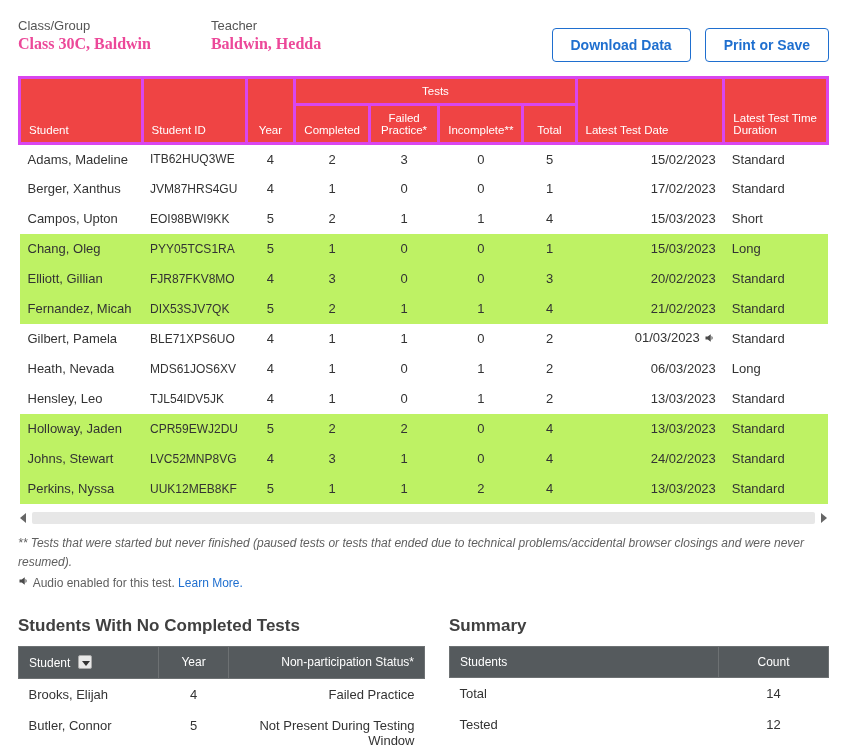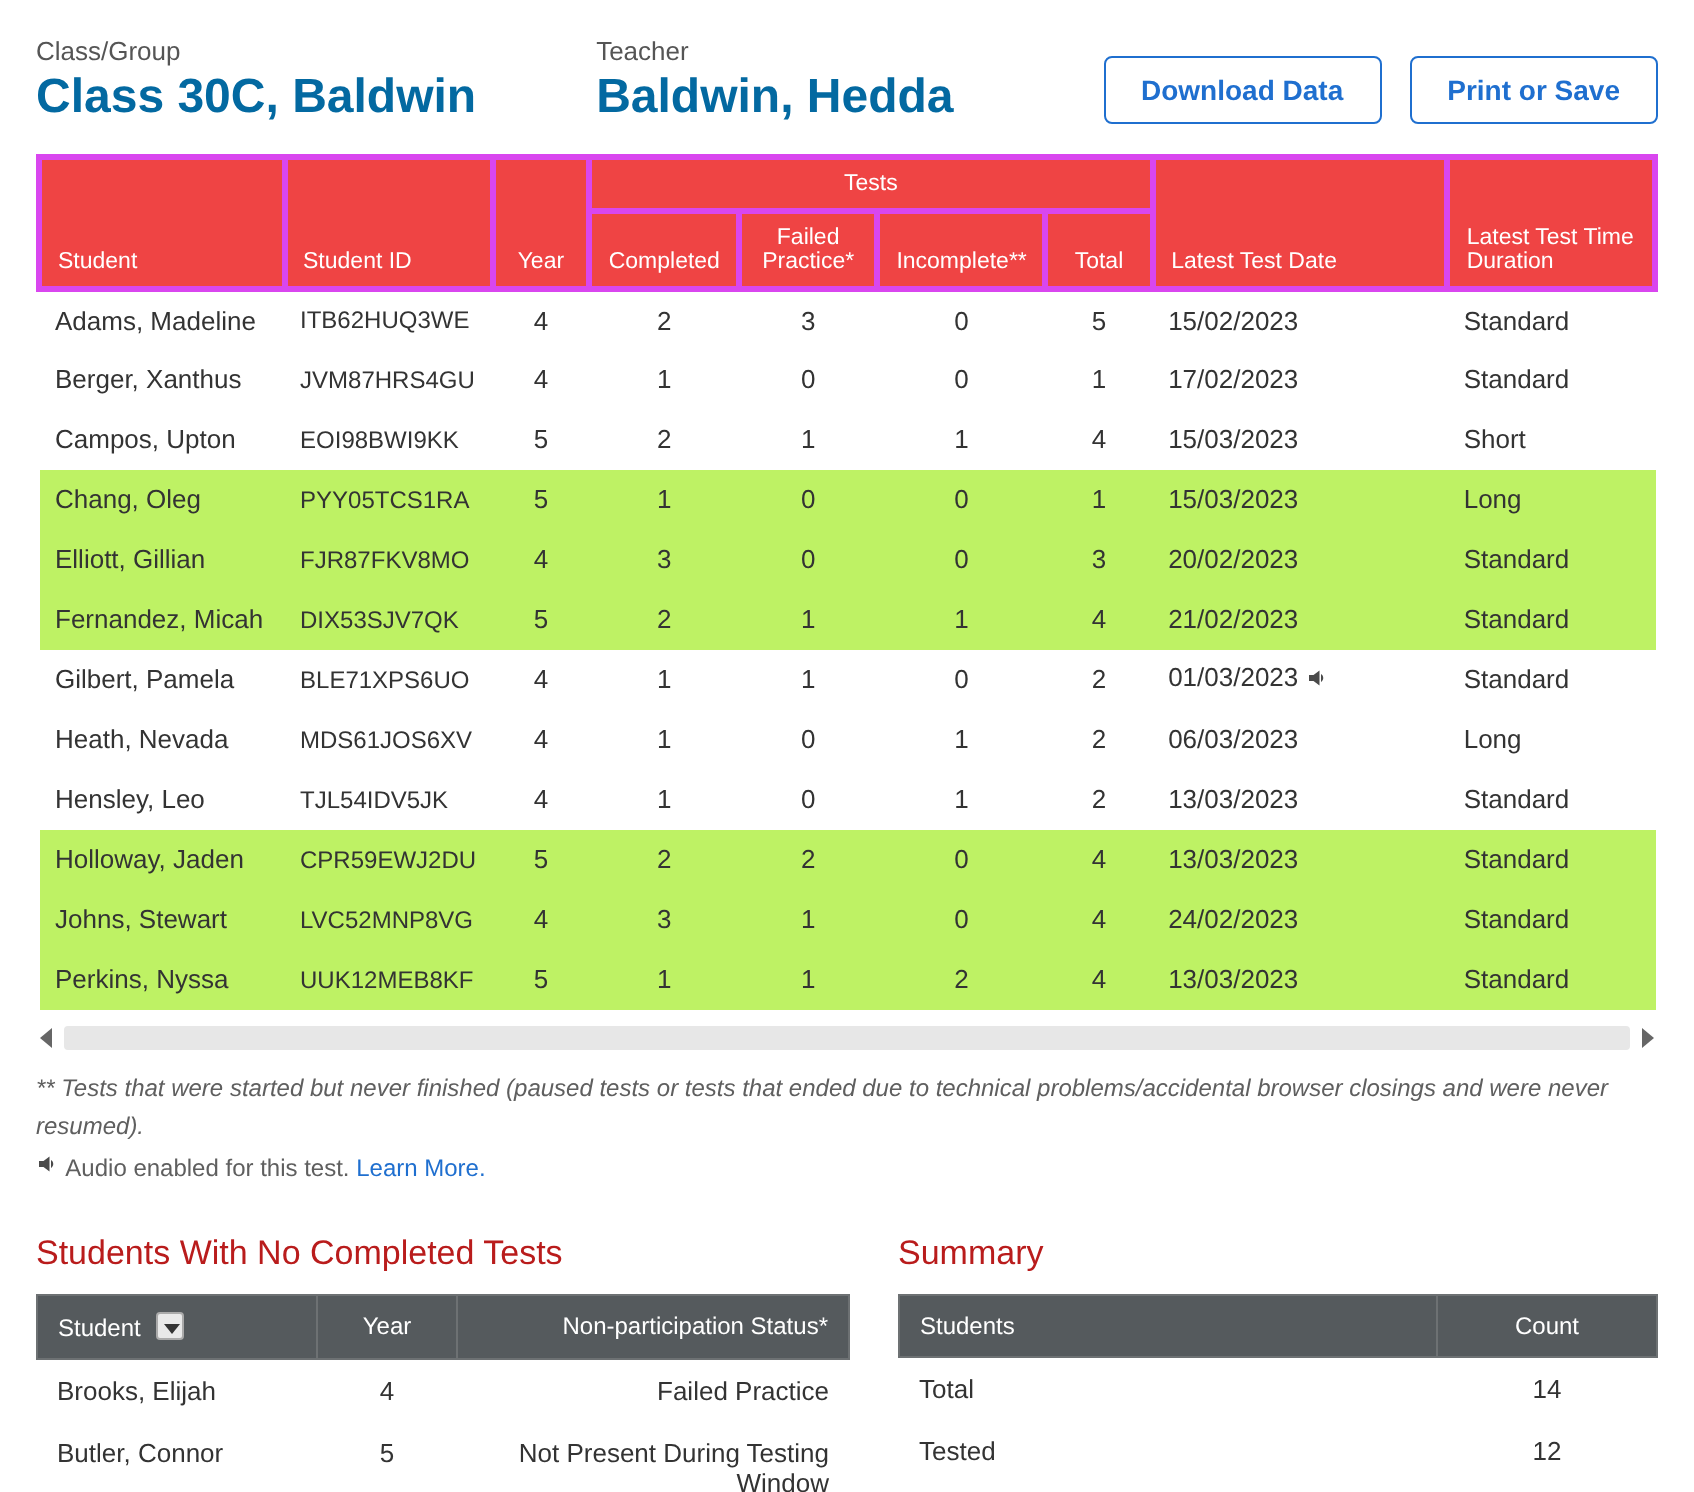--- a/index.html
+++ b/index.html
@@ -8,21 +8,21 @@
     padding: 18px;
     font-family: "Segoe UI", "Helvetica Neue", Arial, sans-serif;
     font-size: 13px;
     color: #333;
     width: 847px;
     background: #fff;
   }
   .top-region { display:flex; justify-content:space-between; align-items:flex-start; margin-bottom:14px;gap:40px;}
   .top-fields { display:flex; gap:60px; }
   .field-label { font-size:13px; color:#555; margin-bottom:2px; }
-  .field-value { font-size:24px; font-weight:700; color:#0369a1; }
+  .field-value { font-size:16px; font-weight:700; color:#ec4899;font-family:Liberation Serif, serif; }
   .top-buttons { display:flex; gap:14px; margin-top:10px;}
   .btn-outline {
     border:1px solid #1f6fcf;
     color:#1f6fcf;
     background:#fff;
     padding:8px 18px;
     border-radius:4px;
     font-weight:600;
     font-size:14px;
     cursor:pointer;
@@ -38,36 +38,36 @@
   table.main-table td {
     padding:6px 8px; border-bottom:1px solid transparent; vertical-align:middle;
   }
   table.main-table tbody tr { height:30px; }
   table.main-table tbody tr.tint { background:#bef264; }
   .col-student { width:130px; }
   .col-id { width:100px; font-size:12px;}
   .col-year { width:50px; }
   .col-num { width:70px; }
   .col-total { width:55px;}
-  .col-date { width:160px; }
+  .col-date { width:160px;text-align:right; }
   .col-dur { width:110px; }
   .audio-icon { display:inline-block; vertical-align:-2px; margin-left:4px;}
   .scrollbar {
     margin-top:8px;
     display:flex; align-items:center; gap:2px;
   }
   .scrollbar .arrow { width:12px; height:12px; display:flex; align-items:center; justify-content:center;}
   .scrollbar .track { flex:1; height:12px; background:#e7e7e7; border-radius:2px;}
   .footnotes { font-size:12px; font-style:italic; color:#5f5f5f; margin-top:10px; line-height:1.6;}
   .footnotes .row { margin-bottom:2px;}
   .footnotes a { color:#1f6fcf; text-decoration:none; cursor:pointer;}
   .bottom-region { display:flex; gap:24px; margin-top:22px;}
   .panel-left { flex:1; }
   .panel-right { width:380px;}
-  .panel-title { font-size:17px; font-weight:400; color:#b91c1c; margin-bottom:10px;}
+  .panel-title { font-size:17px; font-weight:700; color:#404040; margin-bottom:10px;}
   table.secondary { border-collapse:collapse; width:100%; font-size:13px;}
   table.secondary th {
     background:#555a5d; color:#fff; font-weight:400; font-size:12px;
     padding:8px 10px; text-align:left; border:1px solid #6d7173;
   }
   table.secondary th.center { text-align:center;}
   table.secondary th.right { text-align:right;}
   table.secondary td { padding:8px 10px; vertical-align:top;}
   table.secondary td.center { text-align:center;}
   table.secondary td.right { text-align:right;}

